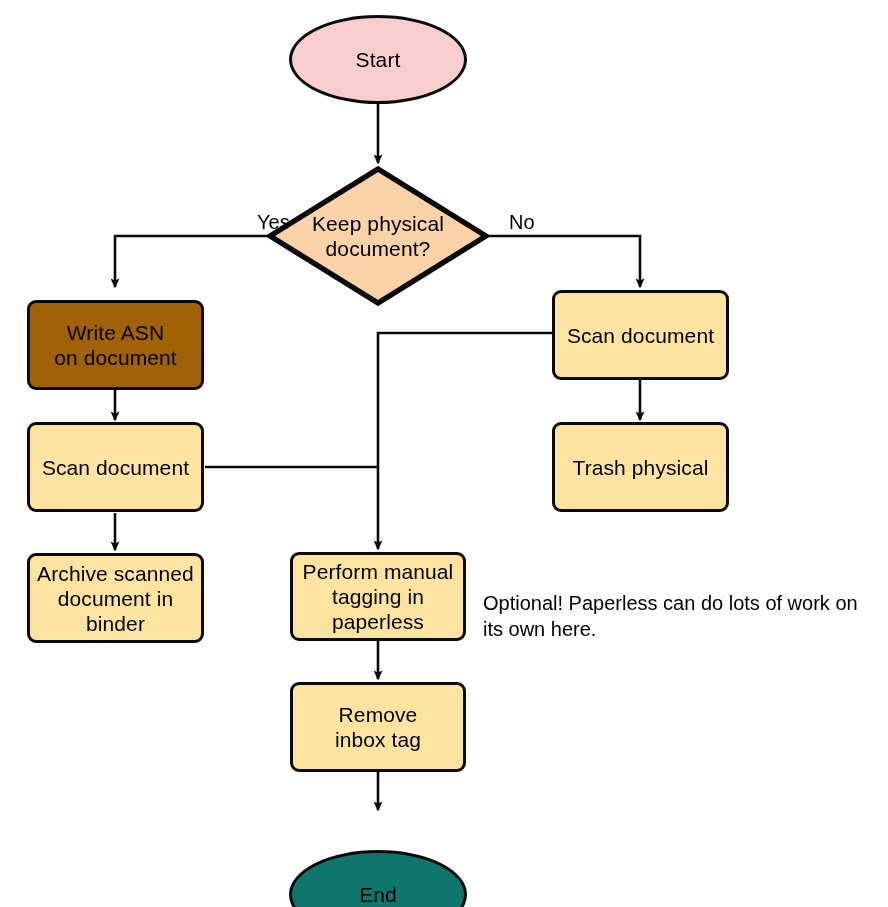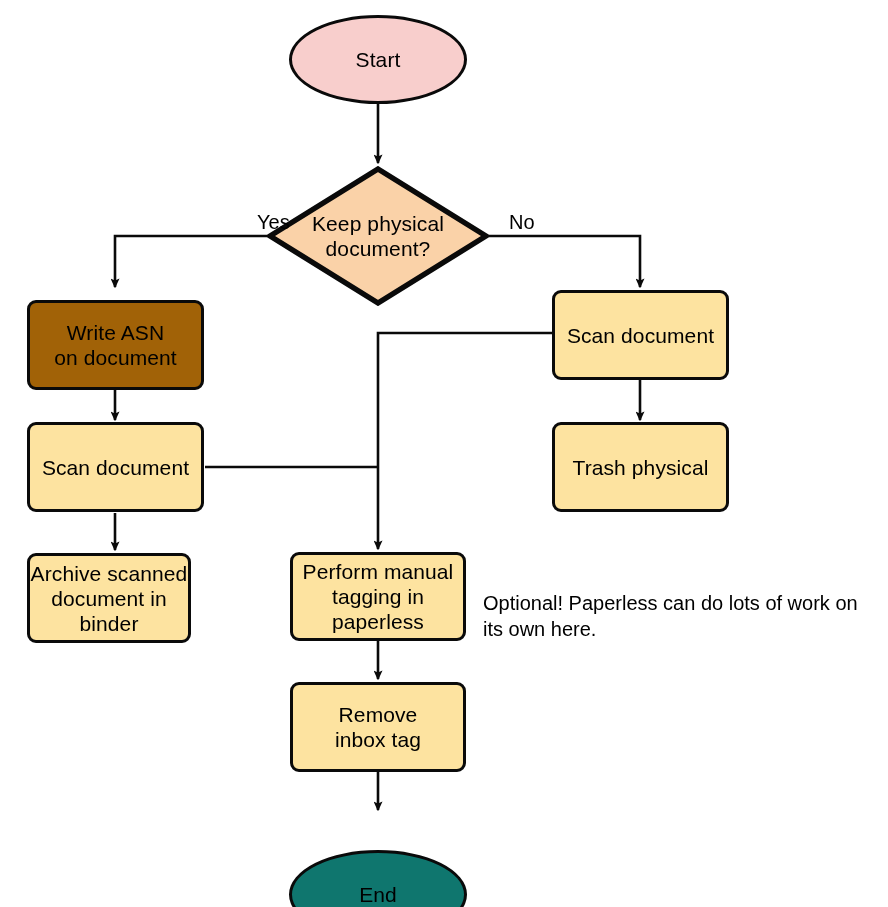--- a/index.html
+++ b/index.html
@@ -132,21 +132,21 @@
 
   <div class="node node-process" style="left:27px; top:290px; width:177px; height:90px; background:#a16207;margin-top:10px;">
     <span>Write ASN
 on document</span>
   </div>
 
   <div class="node node-process" style="left:27px; top:422px; width:177px; height:90px; background:#fde3a0;">
     <span>Scan document</span>
   </div>
 
-  <div class="node node-process" style="left:27px; top:553px; width:164px; height:90px; background:#fde3a0;">
+  <div class="node node-process" style="left:27px; top:553px; width:177px; height:90px; background:#fde3a0;">
     <span>Archive scanned
 document in
 binder</span>
   </div>
 
   <div class="node node-process" style="left:552px; top:290px; width:177px; height:90px; background:#fde3a0;">
     <span>Scan document</span>
   </div>
 
   <div class="node node-process" style="left:552px; top:422px; width:177px; height:90px; background:#fde3a0;">

